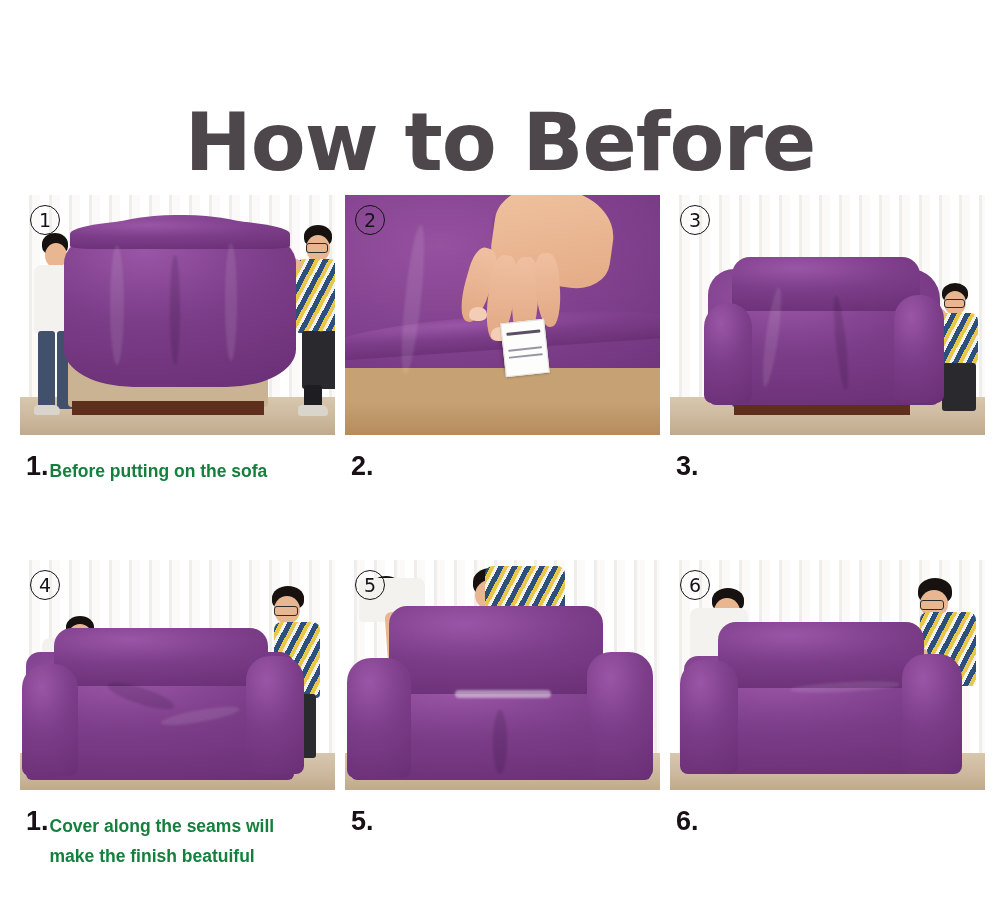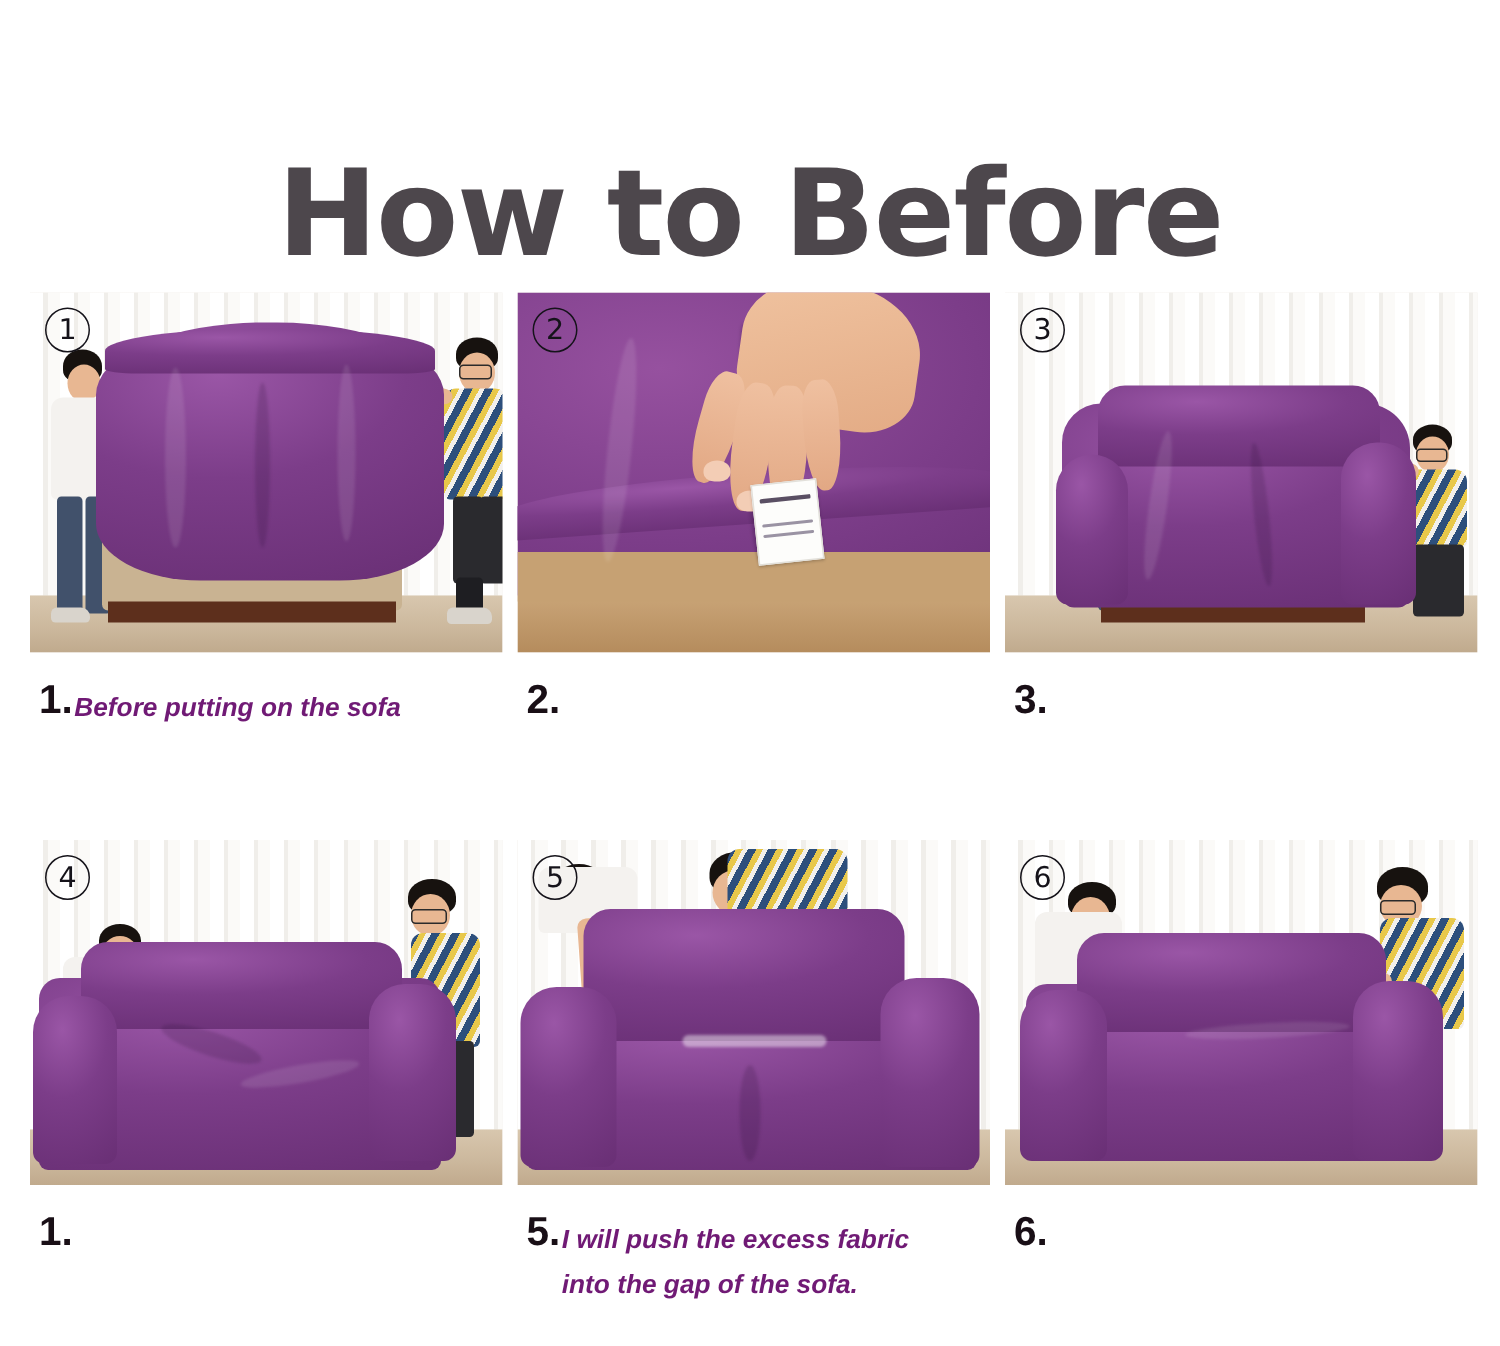--- a/index.html
+++ b/index.html
@@ -253,24 +253,23 @@
     line-height: 27px;
     color: #190f16;
     flex: 0 0 auto;
     padding-right: 1px;
   }
   .cap-text {
     font-family: "Liberation Sans", "DejaVu Sans", sans-serif;
     font-size: 17.5px;
     font-weight: 700;
     line-height: 30px;
-    color: #701a75;
+    color: #15803d;
     padding-top: 3px;
     white-space: pre-line;
-    font-style: italic;
   }
 </style>
 </head>
 <body>
 
 <h1 class="page-title">How to Before</h1>
 
 <div class="steps-grid">
 
   <div class="step-row row-top">
@@ -422,20 +421,22 @@
           <div class="cover sheen back" style="left:34px;top:68px;width:214px;height:58px;"></div>
           <div class="cover sheen arm" style="left:2px;top:104px;width:56px;height:112px;"></div>
           <div class="cover sheen arm" style="left:226px;top:96px;width:58px;height:118px;"></div>
           <div class="fold dark" style="left:86px;top:128px;width:70px;height:16px;transform:rotate(18deg);"></div>
           <div class="fold" style="left:140px;top:150px;width:80px;height:12px;transform:rotate(-10deg);"></div>
         </div>
         <div class="badge">4</div>
       </div>
       <div class="caption">
         <span class="cap-num">1.</span>
+        <span class="cap-text">Cover along the seams will
+make the finish beatuiful</span>
       </div>
     </div>
 
     <div class="step-cell col-1">
       <div class="photo">
         <div class="photo-scene">
           <div class="bg-curtain"></div>
           <div class="bg-floor"></div>
 
           <div class="person">
@@ -457,22 +458,20 @@
           <div class="cover sheen back" style="left:44px;top:46px;width:214px;height:88px;"></div>
           <div class="cover sheen arm" style="left:2px;top:98px;width:64px;height:120px;"></div>
           <div class="cover sheen arm" style="left:242px;top:92px;width:66px;height:126px;"></div>
           <div class="fold" style="left:110px;top:130px;width:96px;height:8px;background:rgba(255,255,255,0.45);border-radius:4px;"></div>
           <div class="fold dark" style="left:148px;top:150px;width:14px;height:64px;"></div>
         </div>
         <div class="badge">5</div>
       </div>
       <div class="caption">
         <span class="cap-num">5.</span>
-        <span class="cap-text">I will push the excess fabric
-into the gap of the sofa.</span>
       </div>
     </div>
 
     <div class="step-cell col-2">
       <div class="photo">
         <div class="photo-scene">
           <div class="bg-curtain"></div>
           <div class="bg-floor"></div>
 
           <div class="person">

